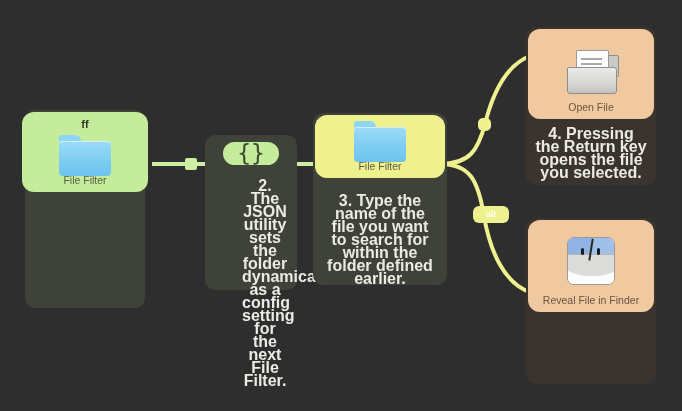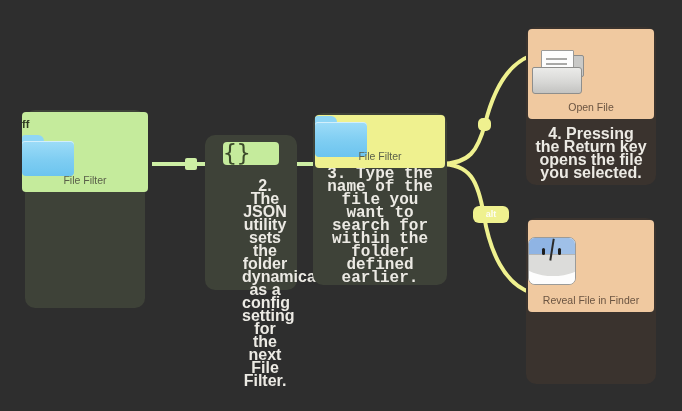--- a/index.html
+++ b/index.html
@@ -23,23 +23,24 @@
     box-sizing:border-box;
     display:flex;
     flex-direction:column;
     align-items:center;
   }
   .node.orange-wrap{background:#3a332e;}
 
   
   .tile{
     box-sizing:border-box;
-    border-radius:4px;
+    border-radius:12px;
     display:flex;
     flex-direction:column;
+    align-items:center;
     justify-content:flex-start;
     position:relative;
   }
   .tile .kw{
     font-size:11px;
     font-weight:bold;
     color:#2f3a22;
     margin-top:7px;
     line-height:1;
     letter-spacing:.2px;
@@ -191,21 +192,21 @@
   </div>
 
   <div class="node" style="left:313px;top:113px;width:134px;height:172px;">
     <div class="tile" style="width:130px;height:83px;background:#eff18f;margin-top:2px;justify-content:center;">
       <div class="icon folder-blue" style="margin-top:-10px;">
         <div class="tab"></div>
           <div class="body"></div>
       </div>
       <div class="tile-label">File Filter</div>
     </div>
-    <div class="caption" style="margin-top:0;font-family:Liberation Mono, monospace;">3. Type the name of the file you want to search for within the folder defined earlier.</div>
+    <div class="caption" style="margin-top:16px;">3. Type the name of the file you want to search for within the folder defined earlier.</div>
   </div>
 
   <div class="node orange-wrap" style="left:526px;top:27px;width:130px;height:158px;">
     <div class="tile orange" style="width:126px;height:90px;background:#f0c9a0;margin-top:2px;justify-content:center;">
       <div class="icon folder-doc" style="margin-top:-8px;">
         <div class="back"></div>
         <div class="doc">
             <i></i>
             <i></i>
           </div>

